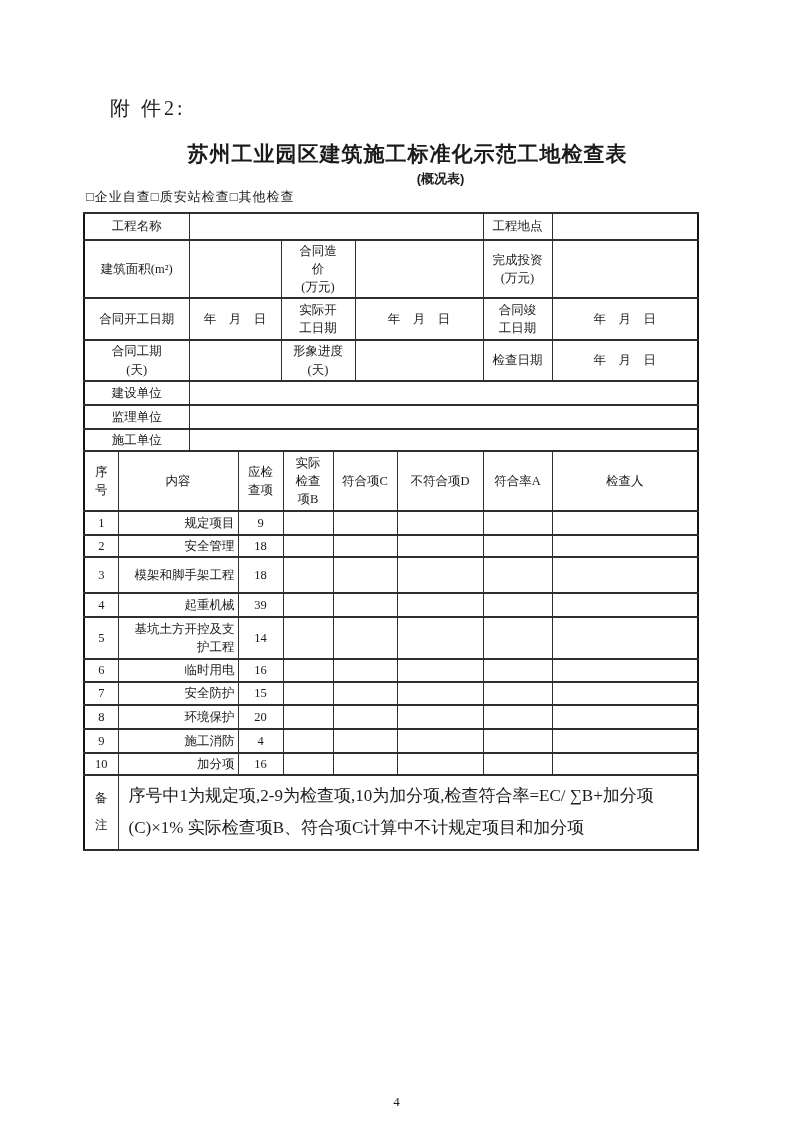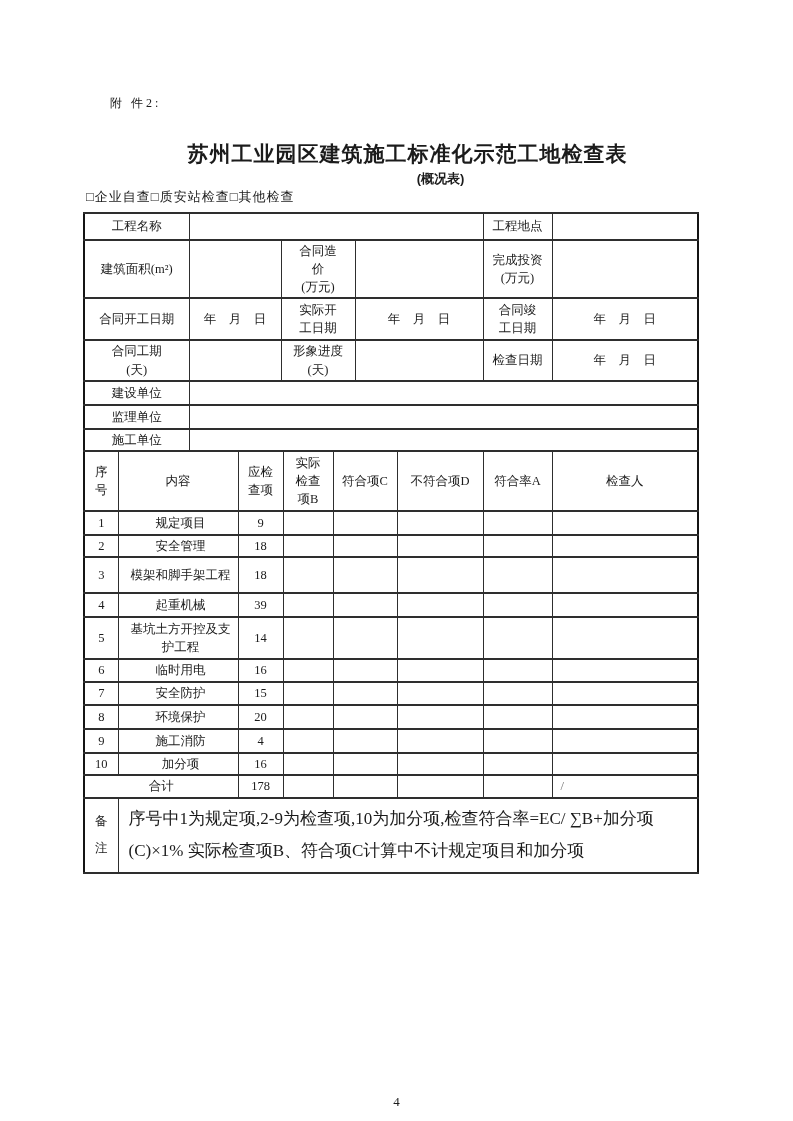--- a/index.html
+++ b/index.html
@@ -6,21 +6,21 @@
   body {
     width:793px; height:1121px;
     background:#ffffff;
     font-family:"Liberation Serif", serif;
     color:#1b1b1b;
     position:relative;
     overflow:hidden;
   }
   .attachment {
     position:absolute; top:95px; left:110px;
-    font-size:12px; letter-spacing:3px;
+    font-size:20px; letter-spacing:3px;
   }
   .title {
     position:absolute; top:129px; left:0; width:793px; margin:11px;
     text-align:center;
     font-family:"Liberation Sans", sans-serif;
     font-weight:bold; font-size:21px; letter-spacing:1px;
   }
   .subtitle {
     position:absolute; top:170px; left:0; width:793px;
     text-align:center; text-indent:88px;
@@ -40,21 +40,21 @@
   table.t2 { margin-top:-2px; }
   td {
     border:1px solid #2e2e2e;
     border-top-width:2px; border-bottom-width:2px;
     text-align:center; vertical-align:middle;
     font-size:12.5px; line-height:1.45;
     padding:1px 3px;
     white-space:pre-line;
     overflow:hidden;
   }
-  td.left { text-align:center; padding-left:8px; }
+  td.left { text-align:right; padding-left:8px; }
   td.remark-label { line-height:2.2; }
   td.remark-text {
     text-align:left; vertical-align:middle;
     padding:4px 10px; line-height:1.9; font-size:17px;
   }
   td.slash { text-align:left; padding-left:8px; color:#6e6e6e; }
   .page-num {
     position:absolute; top:1094px; left:0; width:793px;
     text-align:center; font-size:13px;
   }
@@ -254,29 +254,20 @@
         <td>10</td>
         <td class="left">加分项</td>
         <td>16</td>
         <td></td>
         <td></td>
         <td></td>
         <td></td>
         <td></td>
       </tr>
 
-      <tr style="height:23px">
-        <td colspan="2">合计</td>
-        <td>178</td>
-        <td></td>
-        <td></td>
-        <td></td>
-        <td></td>
-        <td class="slash">/</td>
-      </tr>
 
       <tr style="height:51px">
         <td class="remark-label">备
 注</td>
         <td colspan="7" class="remark-text">序号中1为规定项,2-9为检查项,10为加分项,检查符合率=EC/ ∑B+加分项(C)×1% 实际检查项B、符合项C计算中不计规定项目和加分项</td>
       </tr>
     </tbody>
       </table>
   </div>
 

